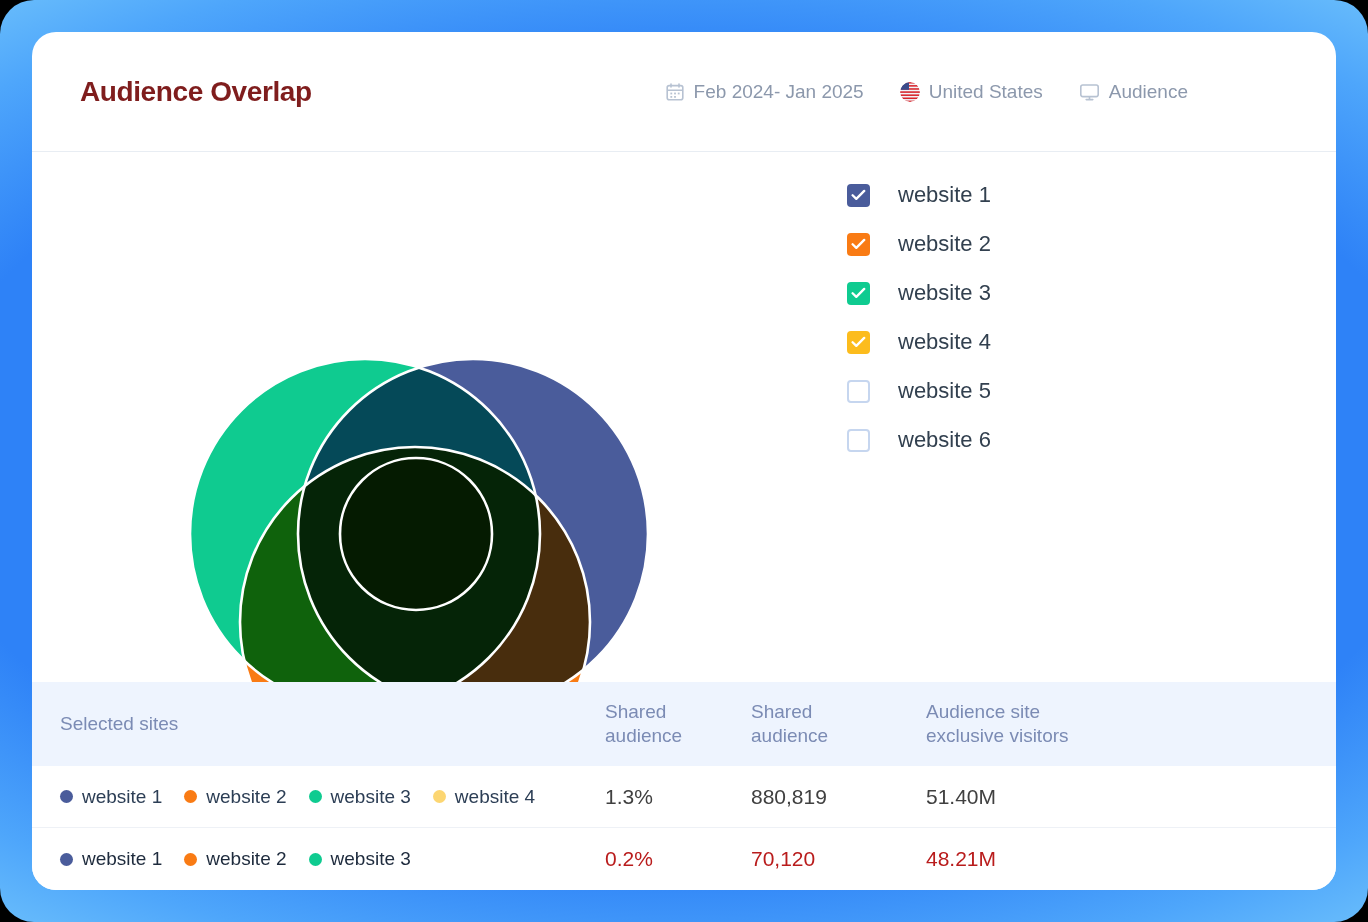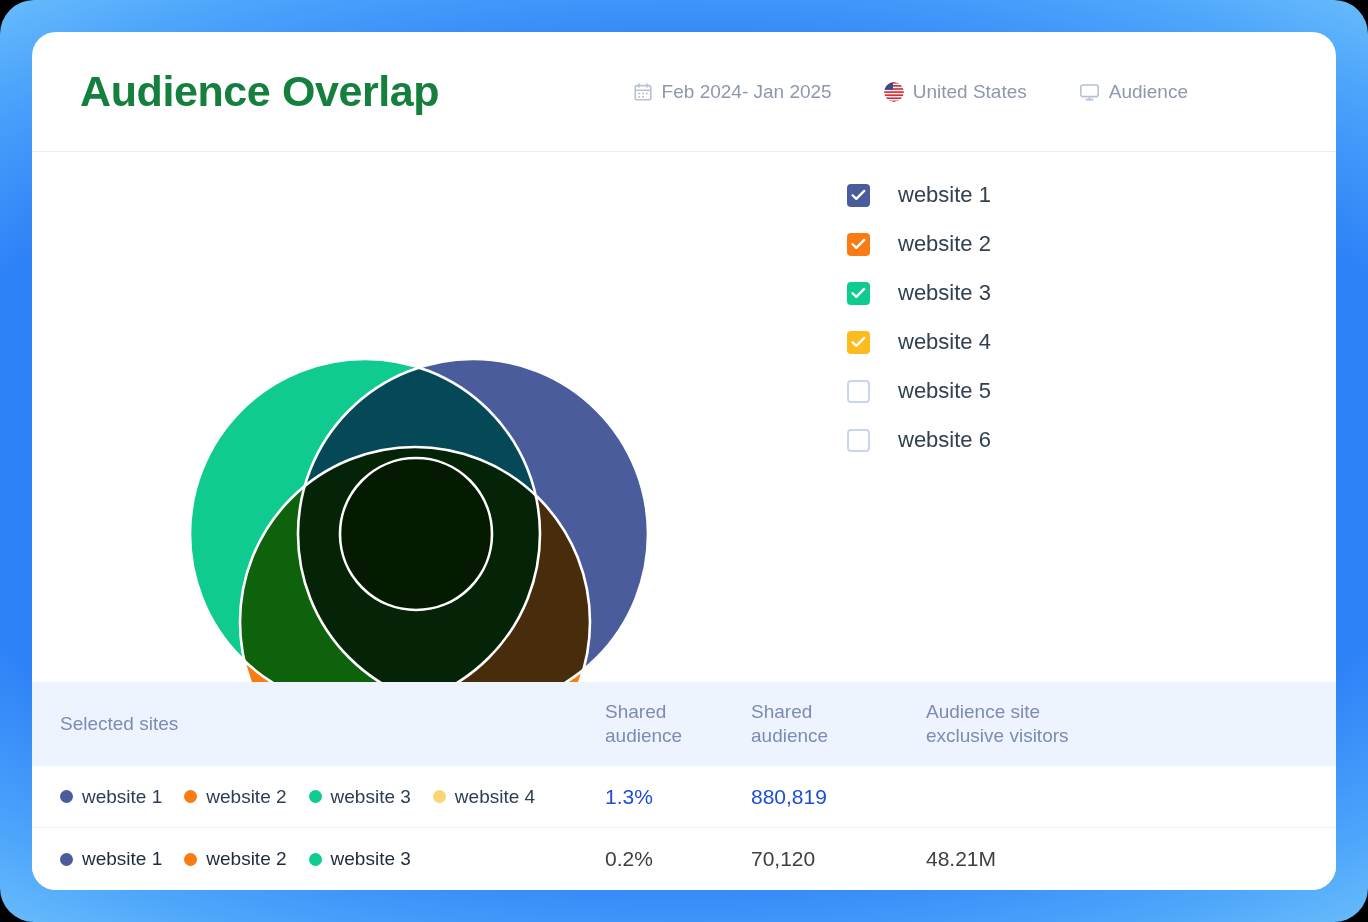--- a/index.html
+++ b/index.html
@@ -46,31 +46,31 @@
   #header {
     height: 120px;
     flex: 0 0 120px;
     border-bottom: 1px solid #e8edf3;
     display: flex;
     align-items: center;
     padding: 0 48px;
   }
 
   #page-title {
-    font-size: 43px;
+    font-size: 28px;
     font-weight: bold;
-    color: #15803d;
+    color: #7f1d1d;
     letter-spacing: -0.4px;
   }
 
   #header-meta {
     margin-left: auto;
     display: flex;
     align-items: center;
-    gap: 52px;
+    gap: 36px;
     padding-right: 100px;
   }
 
   .meta-item {
     display: flex;
     align-items: center;
     gap: 9px;
     font-size: 19px;
     color: #8c98ac;
   }
@@ -164,24 +164,24 @@
   .col-sites  { width: 545px; flex: 0 0 545px; }
   .col-sa     { width: 146px; flex: 0 0 146px; }
   .col-sv     { width: 175px; flex: 0 0 175px; }
   .col-pse    { width: 215px; flex: 0 0 215px; }
   .col-upv    { width: 215px; flex: 0 0 215px; }
 
   .sites-cell { display: flex; align-items: center; gap: 22px; }
   .site-chip  { display: flex; align-items: center; gap: 9px; }
   .dot { width: 13px; height: 13px; border-radius: 50%; flex: 0 0 13px; }
   .site-name { font-size: 19px; color: #2c3e55; }
-  .cell-val { font-size: 21px; color: #1d4ed8; }
+  .cell-val { font-size: 21px; color: #404040; }
 
   .trow.row-emph .site-name { color: #1e2b3d; }
-  .trow.row-emph .cell-val { color: #404040; }
+  .trow.row-emph .cell-val { color: #b91c1c; }
 </style>
 </head>
 <body>
 
 <div id="frame">
   <div id="card">
 
     <div id="header">
       <div id="page-title">Audience Overlap</div>
 
@@ -325,20 +325,21 @@
                 <span class="dot" style="background: rgb(15, 203, 144);"></span>
                 <span class="site-name">website 3</span>
               </div>
               <div class="site-chip">
                 <span class="dot" style="background: rgb(252, 214, 114);"></span>
                 <span class="site-name">website 4</span>
               </div>
             </div>
             <div class="cell-val col-sa">1.3%</div>
             <div class="cell-val col-sv">880,819</div>
+            <div class="cell-val col-pse">51.40M</div>
           </div>
           <div class="trow row-emph">
             <div class="sites-cell col-sites">
               <div class="site-chip">
                 <span class="dot" style="background: rgb(74, 92, 155);"></span>
                 <span class="site-name">website 1</span>
               </div>
               <div class="site-chip">
                 <span class="dot" style="background: rgb(249, 123, 20);"></span>
                 <span class="site-name">website 2</span>

